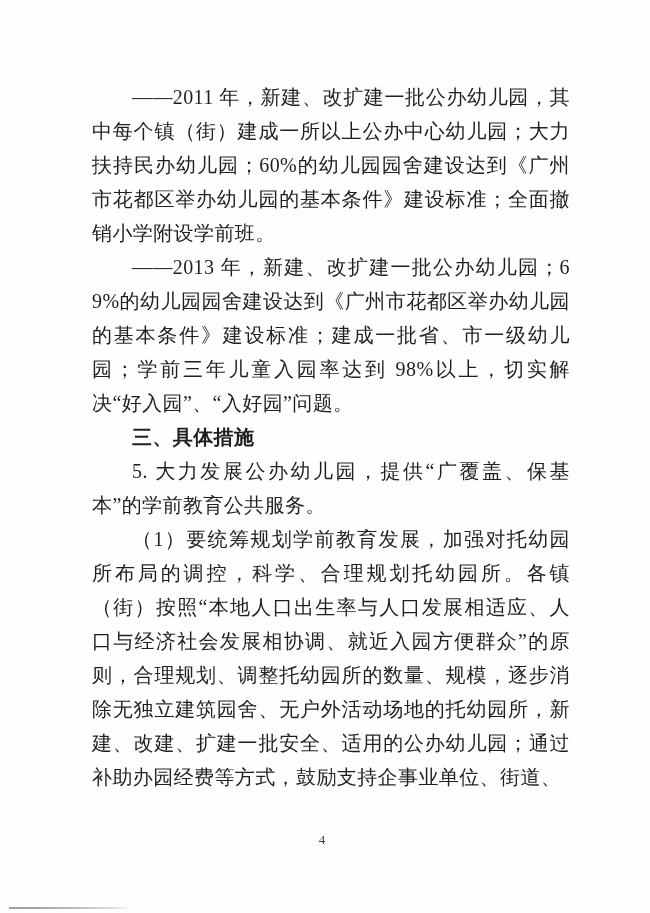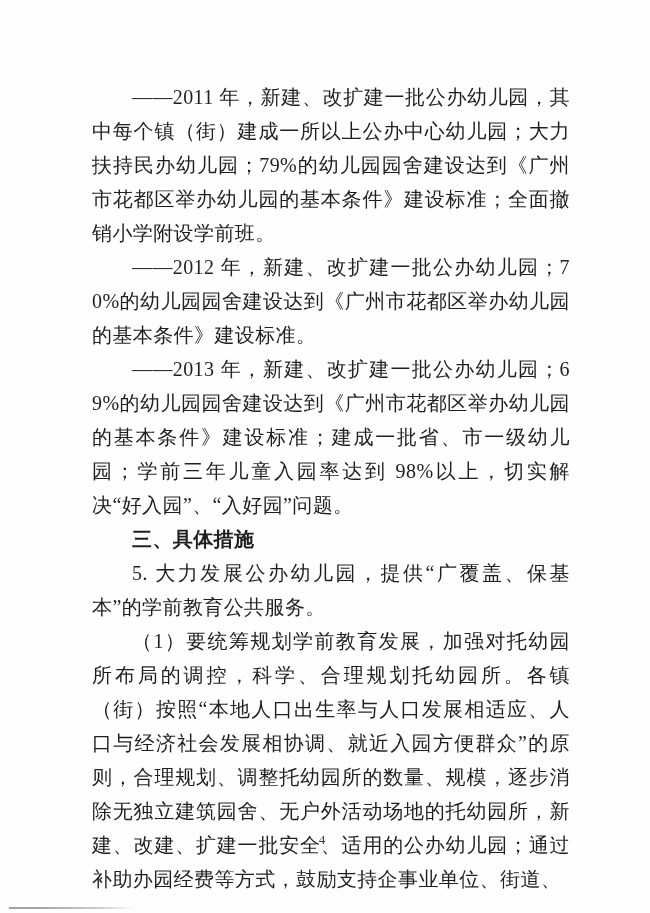--- a/index.html
+++ b/index.html
@@ -62,22 +62,21 @@
       rgba(214,214,214,0) 100%);
     opacity: 0.85;
   }
 </style>
 </head>
 <body>
 
 <div class="page" style="background: rgb(254, 254, 254); color: rgb(31, 31, 31);">
   <div class="text-block">
 
-  <p class="para body">——2011 年，新建、改扩建一批公办幼儿园，其中每个镇（街）建成一所以上公办中心幼儿园；大力扶持民办幼儿园；79%的幼儿园园舍建设达到《广州市花都区举办幼儿园的基本条件》建设标准；全面撤销小学附设学前班。</p>
-      <p class="para body">——2012 年，新建、改扩建一批公办幼儿园；70%的幼儿园园舍建设达到《广州市花都区举办幼儿园的基本条件》建设标准。</p>
+  <p class="para body">——2011 年，新建、改扩建一批公办幼儿园，其中每个镇（街）建成一所以上公办中心幼儿园；大力扶持民办幼儿园；60%的幼儿园园舍建设达到《广州市花都区举办幼儿园的基本条件》建设标准；全面撤销小学附设学前班。</p>
       <p class="para body">——2013 年，新建、改扩建一批公办幼儿园；69%的幼儿园园舍建设达到《广州市花都区举办幼儿园的基本条件》建设标准；建成一批省、市一级幼儿园；学前三年儿童入园率达到 98%以上，切实解决“好入园”、“入好园”问题。</p>
       <p class="para heading">三、具体措施</p>
       <p class="para body">5. 大力发展公办幼儿园，提供“广覆盖、保基本”的学前教育公共服务。</p>
       <p class="para body">（1）要统筹规划学前教育发展，加强对托幼园所布局的调控，科学、合理规划托幼园所。各镇（街）按照“本地人口出生率与人口发展相适应、人口与经济社会发展相协调、就近入园方便群众”的原则，合理规划、调整托幼园所的数量、规模，逐步消除无独立建筑园舍、无户外活动场地的托幼园所，新建、改建、扩建一批安全、适用的公办幼儿园；通过补助办园经费等方式，鼓励支持企事业单位、街道、</p>
     </div>
   <div class="page-footer">4</div>
   <div class="scan-smudge"></div>
 </div>
 
 </body></html>

